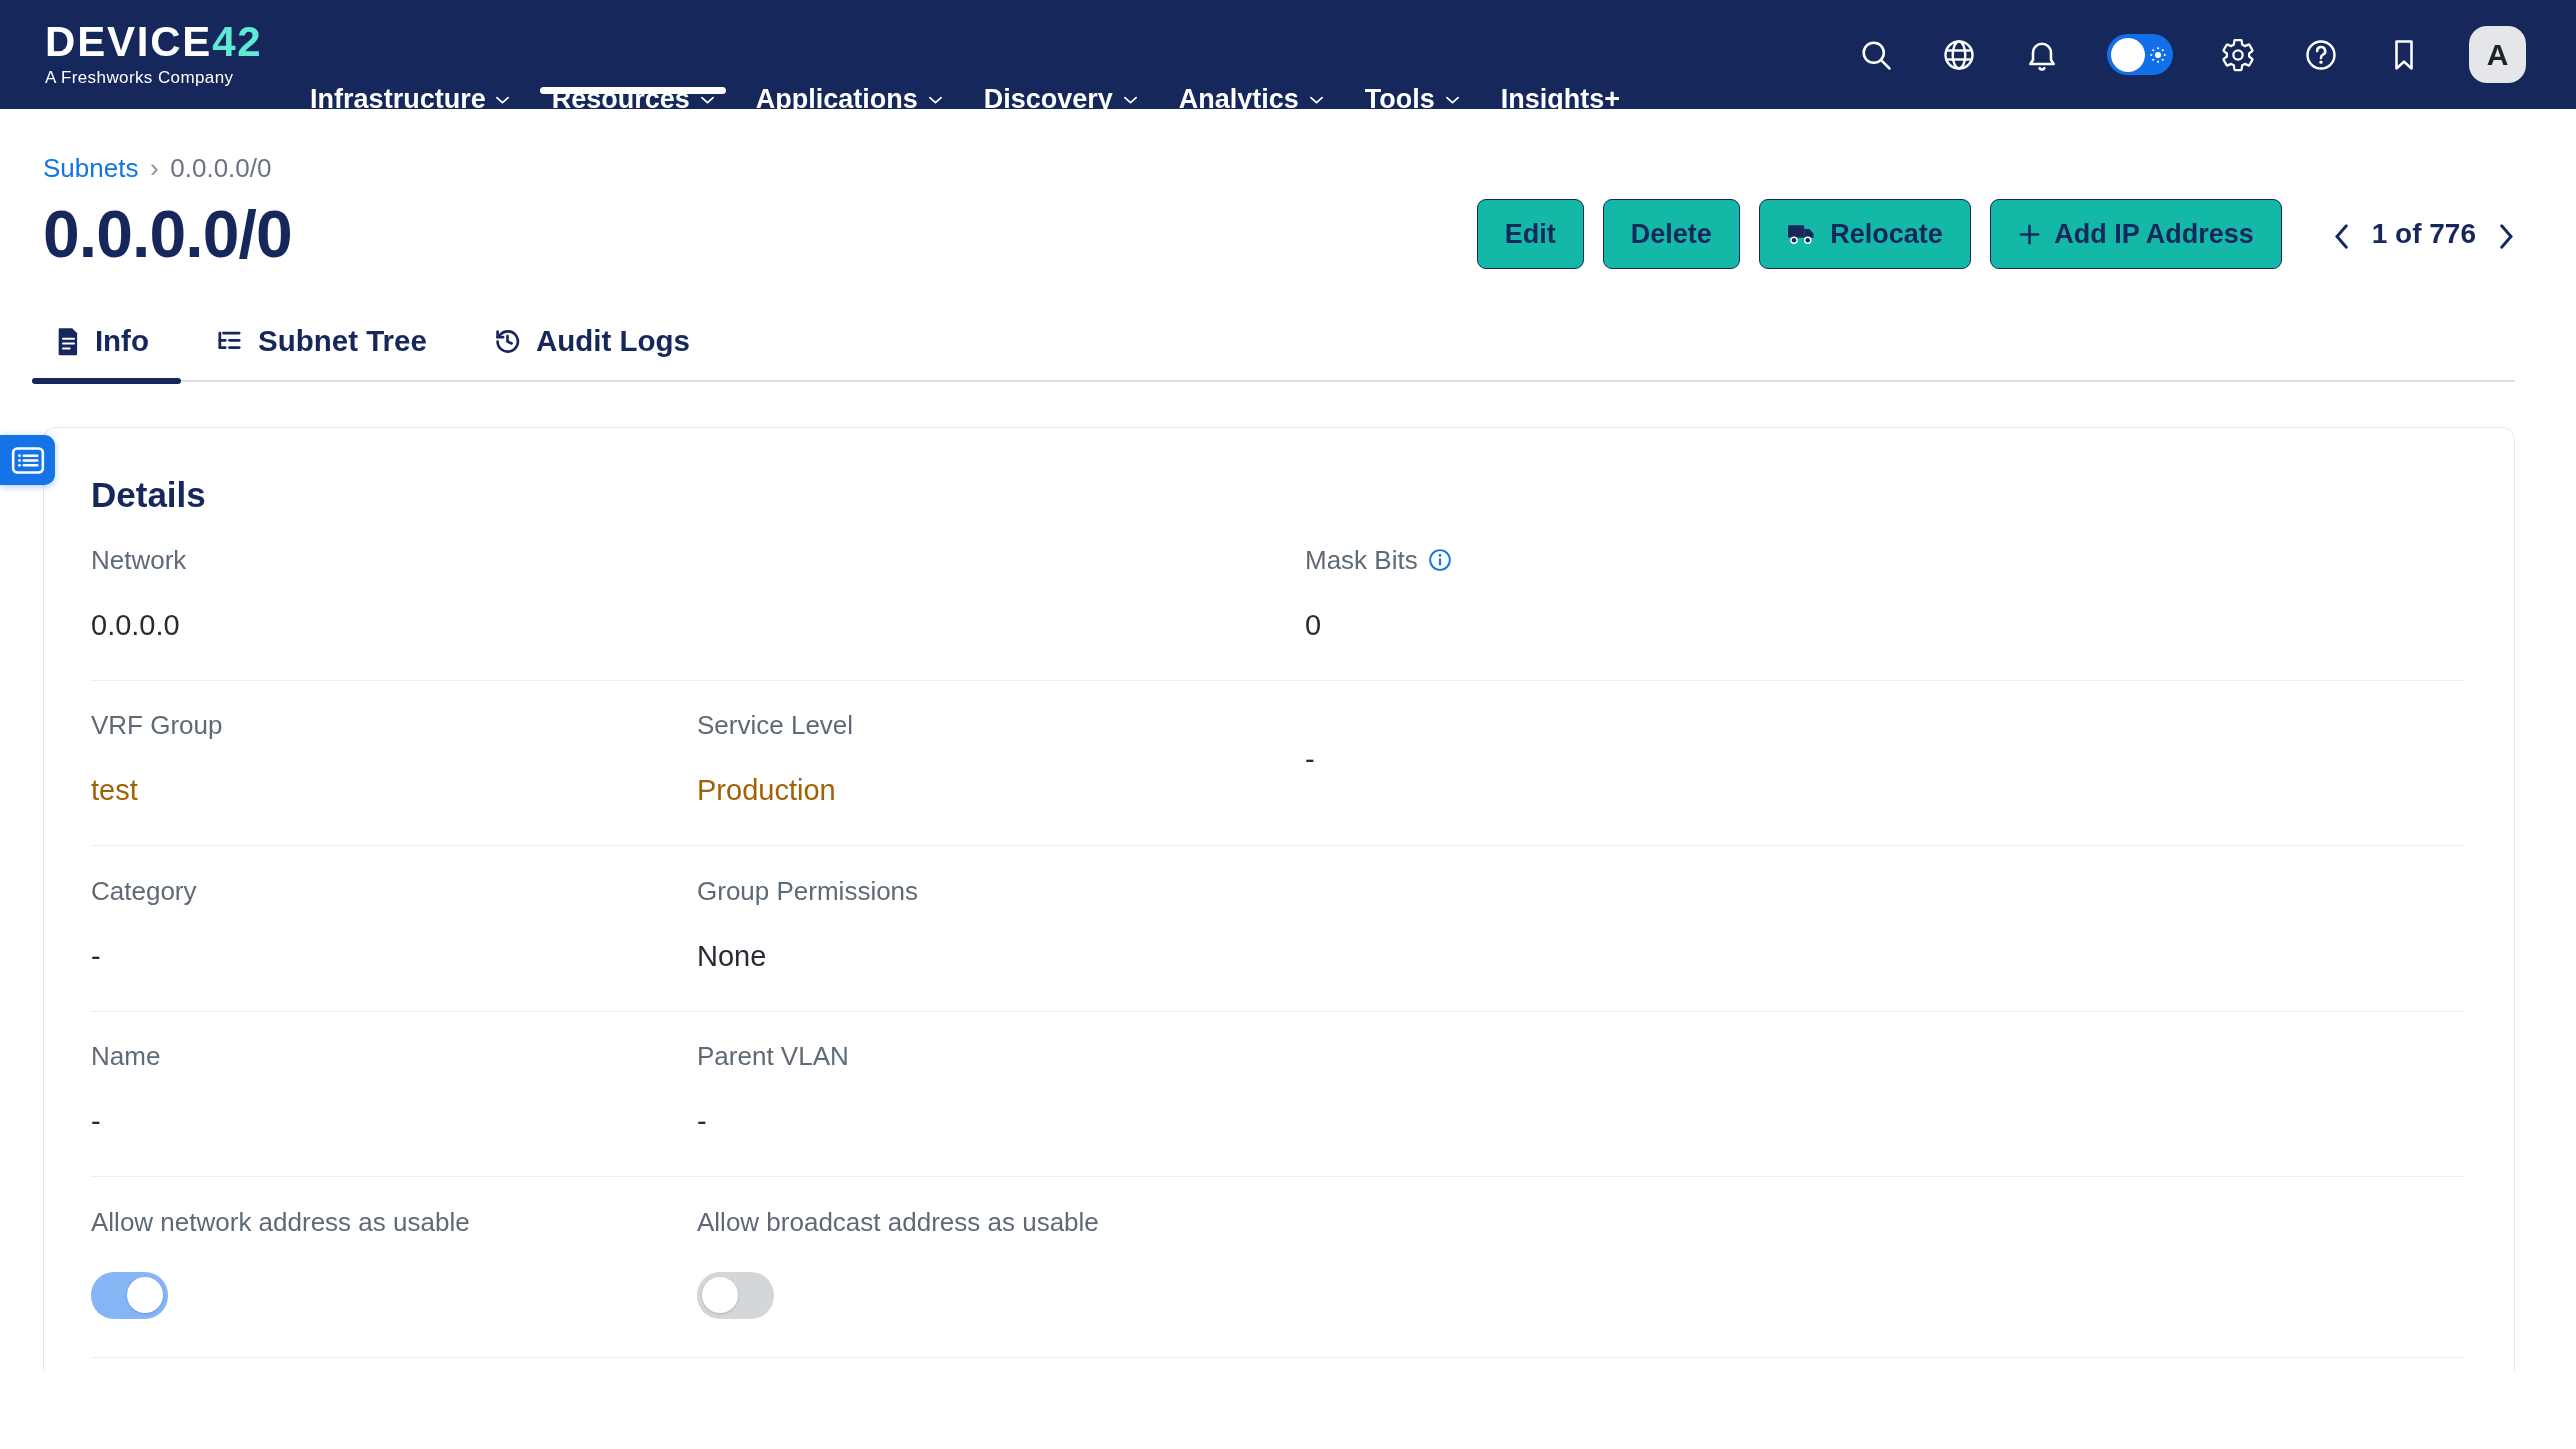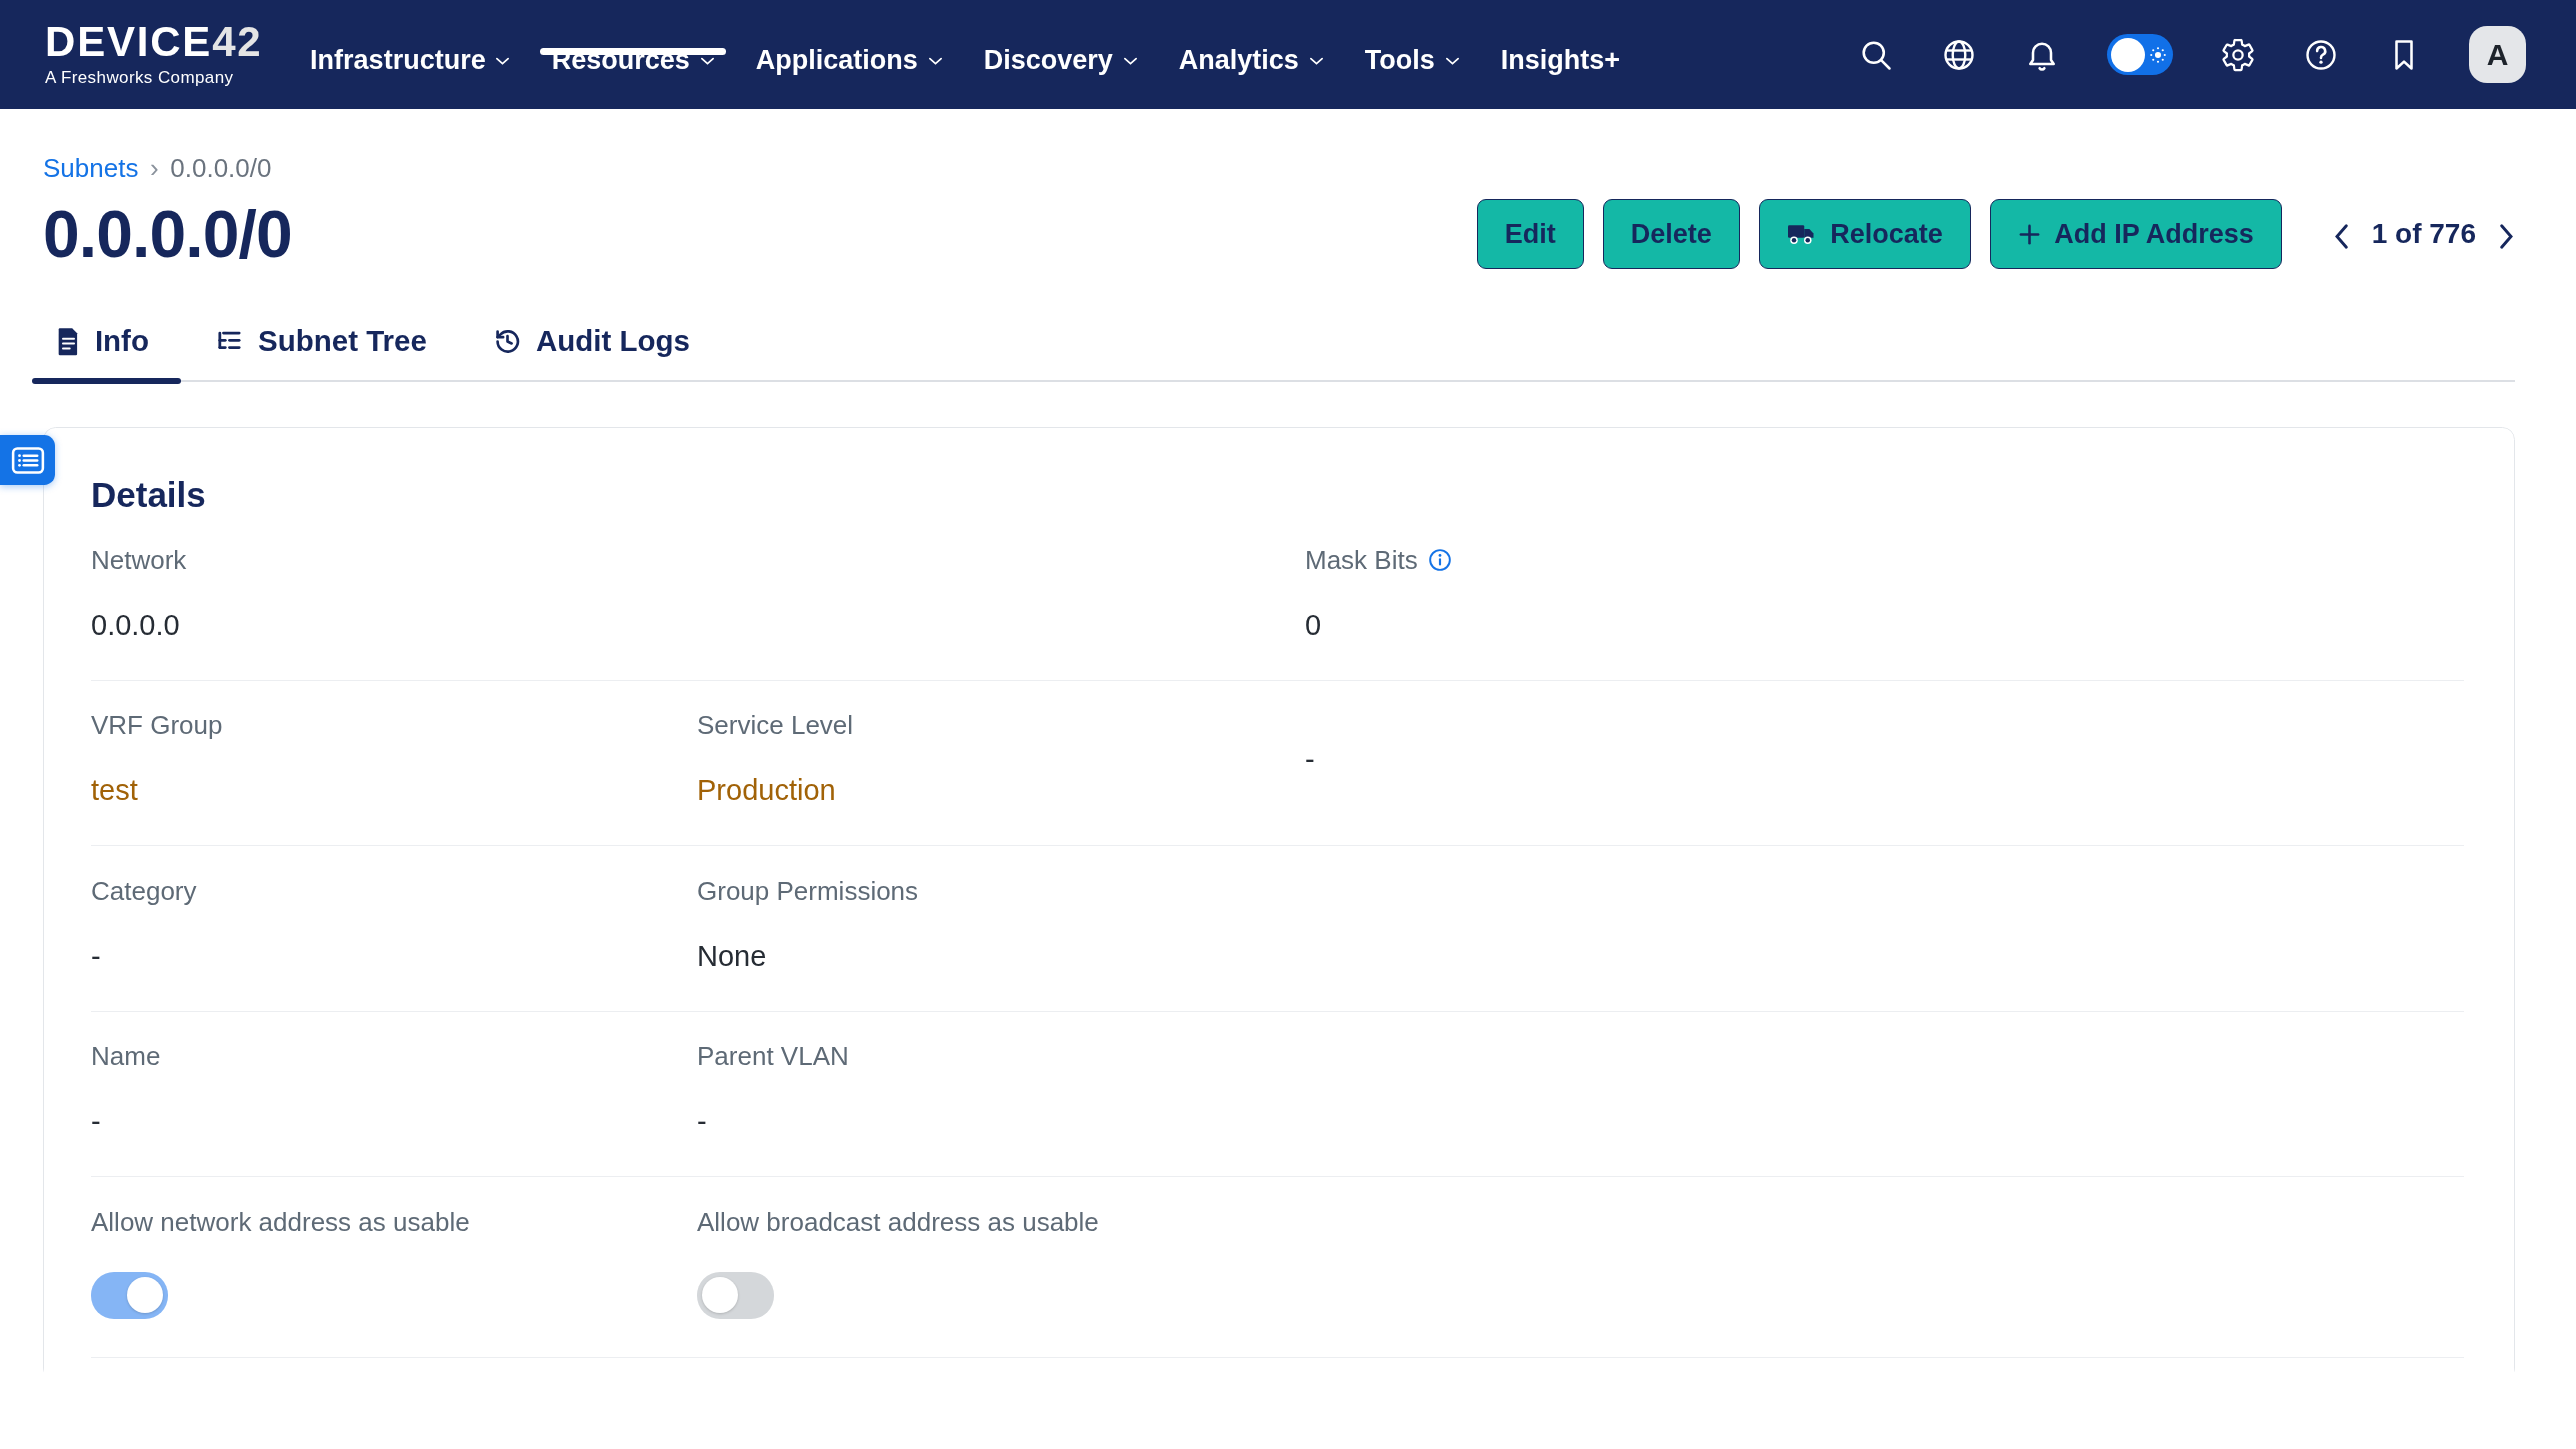--- a/index.html
+++ b/index.html
@@ -12,24 +12,24 @@
   }
 
   
   .nav {
     height:109px; background:#16275C;
     display:flex; align-items:center;
     padding:0 50px 0 45px;
   }
   .brand { display:flex; flex-direction:column; justify-content:center; margin-right:27px; cursor:pointer; }
   .brand-line { font-size:42px; font-weight:800; letter-spacing:1.8px; color:#ffffff; line-height:1; }
-  .brand-accent { color:#e5e5e5; }
+  .brand-accent { color:#5eead4; }
   .brand-tagline { font-size:17px; color:#ffffff; margin-top:5.4px; letter-spacing:0.4px; }
 
-  .nav-menu { display:flex; align-items:center; height:109px;margin-top:12px; }
+  .nav-menu { display:flex; align-items:flex-end; height:109px;margin-top:12px; }
   .nav-item {
     display:flex; align-items:center; gap:9.8px;
     padding:0 20.6px; color:#ffffff; font-size:27px; font-weight:600;
     position:relative; cursor:pointer; white-space:nowrap;
   }
   .nav-item.active::after {
     content:""; position:absolute; left:9px; right:9px; bottom:21.5px;
     height:6.3px; background:#ffffff; border-radius:3.6px;
   }
   .nav-icons { margin-left:auto; display:flex; align-items:center; gap:47px; }

